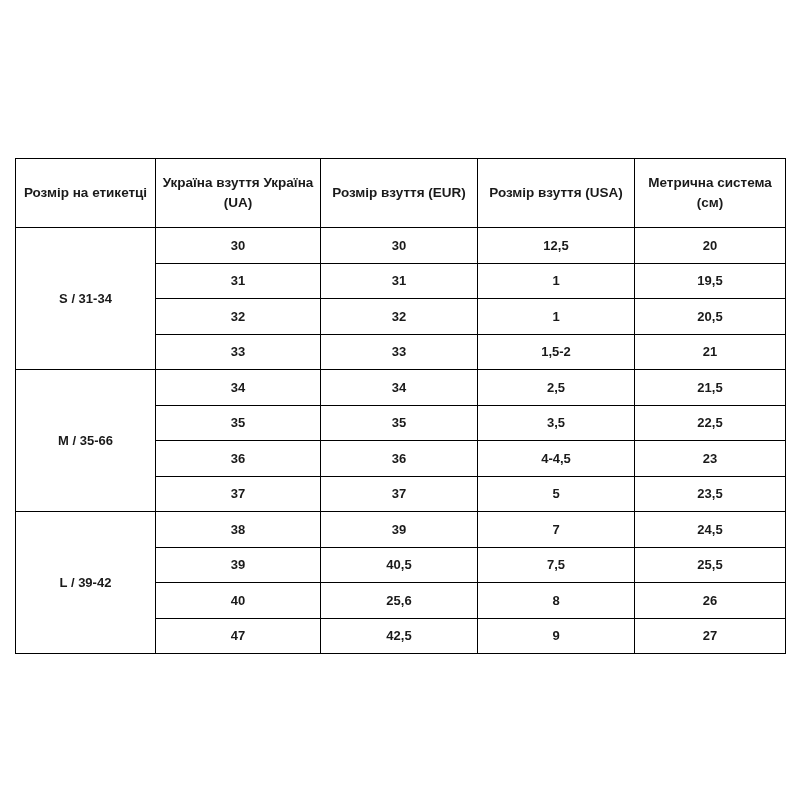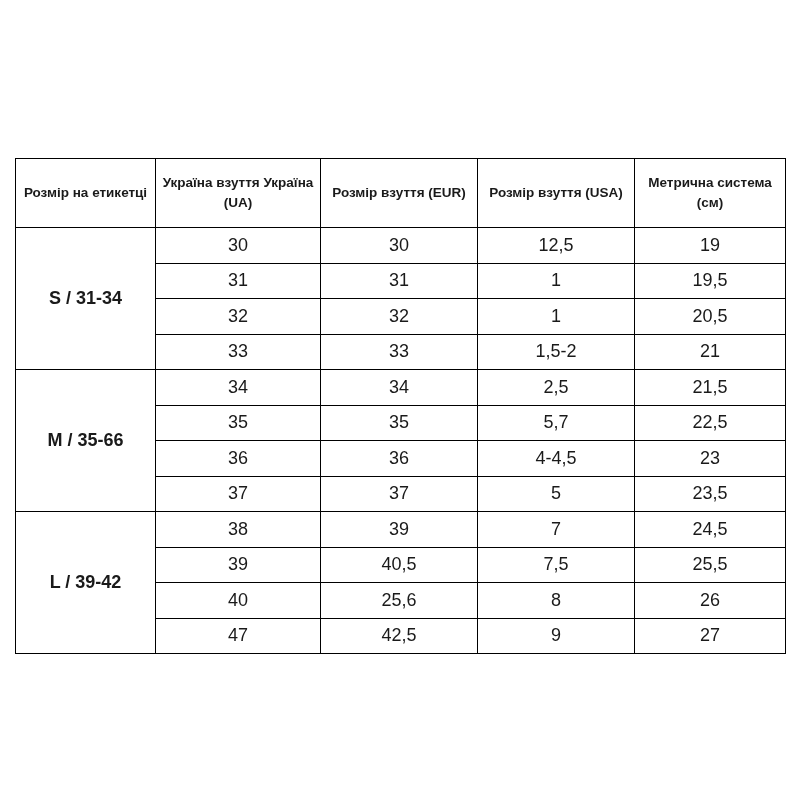--- a/index.html
+++ b/index.html
@@ -25,23 +25,24 @@
   table.size-table {
     border-collapse: collapse;
     width: 770px;
     table-layout: fixed;
   }
   table.size-table td, table.size-table th {
     border: 1px solid #000000;
     text-align: center;
     vertical-align: middle;
     color: #1a1a1a;
-    font-size: 18px;
+    font-size: 13px;
     padding: 0;
     height: 34.5px;
+    font-weight: bold;
   }
   table.size-table th {
     font-weight: bold;
     height: 68px;
     line-height: 1.45;
     font-size: 13.5px;
   }
   td.label-cell {
     font-weight: bold;
     font-size: 13.5px;
@@ -74,21 +75,21 @@
           <th>Метрична система (см)</th>
         </tr>
       </thead>
       <tbody>
 
         <tr>
           <td class="label-cell" rowspan="4">S / 31-34</td>
           <td>30</td>
           <td>30</td>
           <td>12,5</td>
-          <td>19</td>
+          <td>20</td>
         </tr>
         <tr>
           <td>31</td>
           <td>31</td>
           <td>1</td>
           <td>19,5</td>
         </tr>
         <tr>
           <td>32</td>
           <td>32</td>
@@ -105,21 +106,21 @@
         <tr>
           <td class="label-cell" rowspan="4">M / 35-66</td>
           <td>34</td>
           <td>34</td>
           <td>2,5</td>
           <td>21,5</td>
         </tr>
         <tr>
           <td>35</td>
           <td>35</td>
-          <td>5,7</td>
+          <td>3,5</td>
           <td>22,5</td>
         </tr>
         <tr>
           <td>36</td>
           <td>36</td>
           <td>4-4,5</td>
           <td>23</td>
         </tr>
         <tr>
           <td>37</td>

